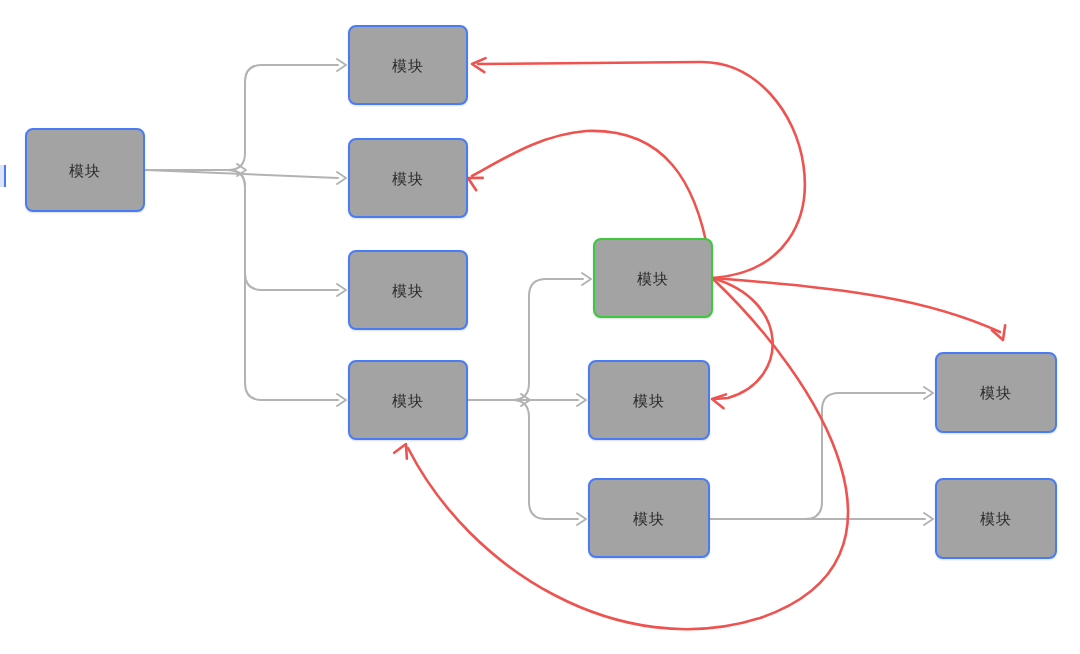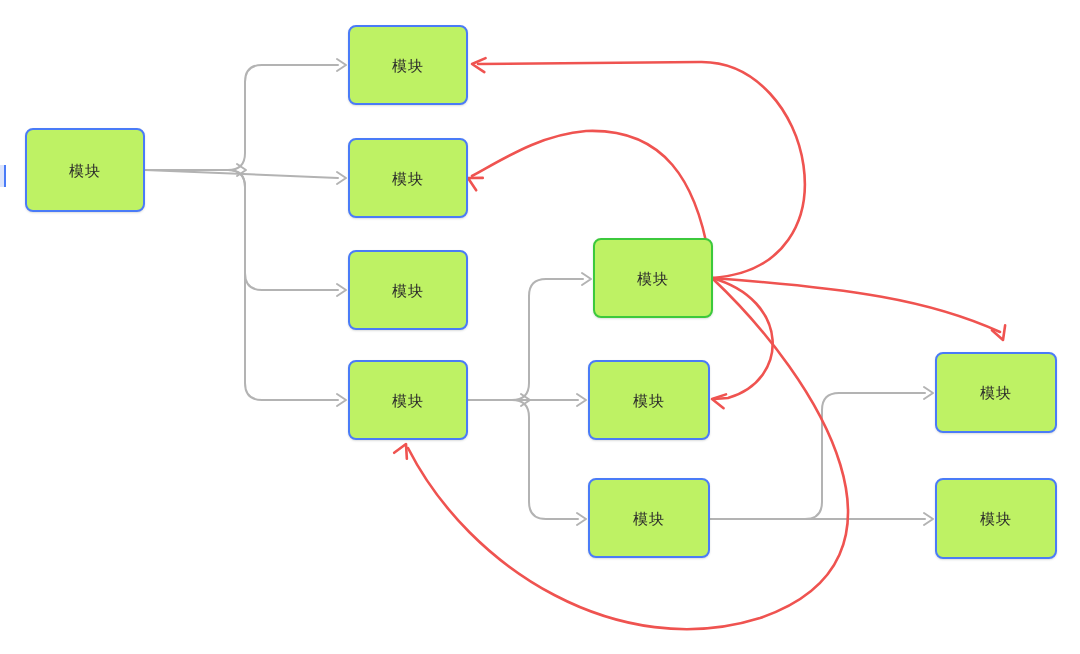--- a/index.html
+++ b/index.html
@@ -17,21 +17,21 @@
   }
   svg#edges{
     position:absolute;left:0;top:0;
     width:1080px;height:654px;
     overflow:visible;
   }
   .node{
     position:absolute;
     box-sizing:border-box;
     display:flex;align-items:center;justify-content:center;
-    background:#bef264;
+    background:#a3a3a3;
     border:2px solid #4a7bf7;
     border-radius:8px;
     box-shadow:0 1px 2px rgba(60,64,67,0.18);
     z-index:3;
   }
   .node.accent{
     border-color:#3cc93c;
   }
   .node .label{
     font-size:15px;

